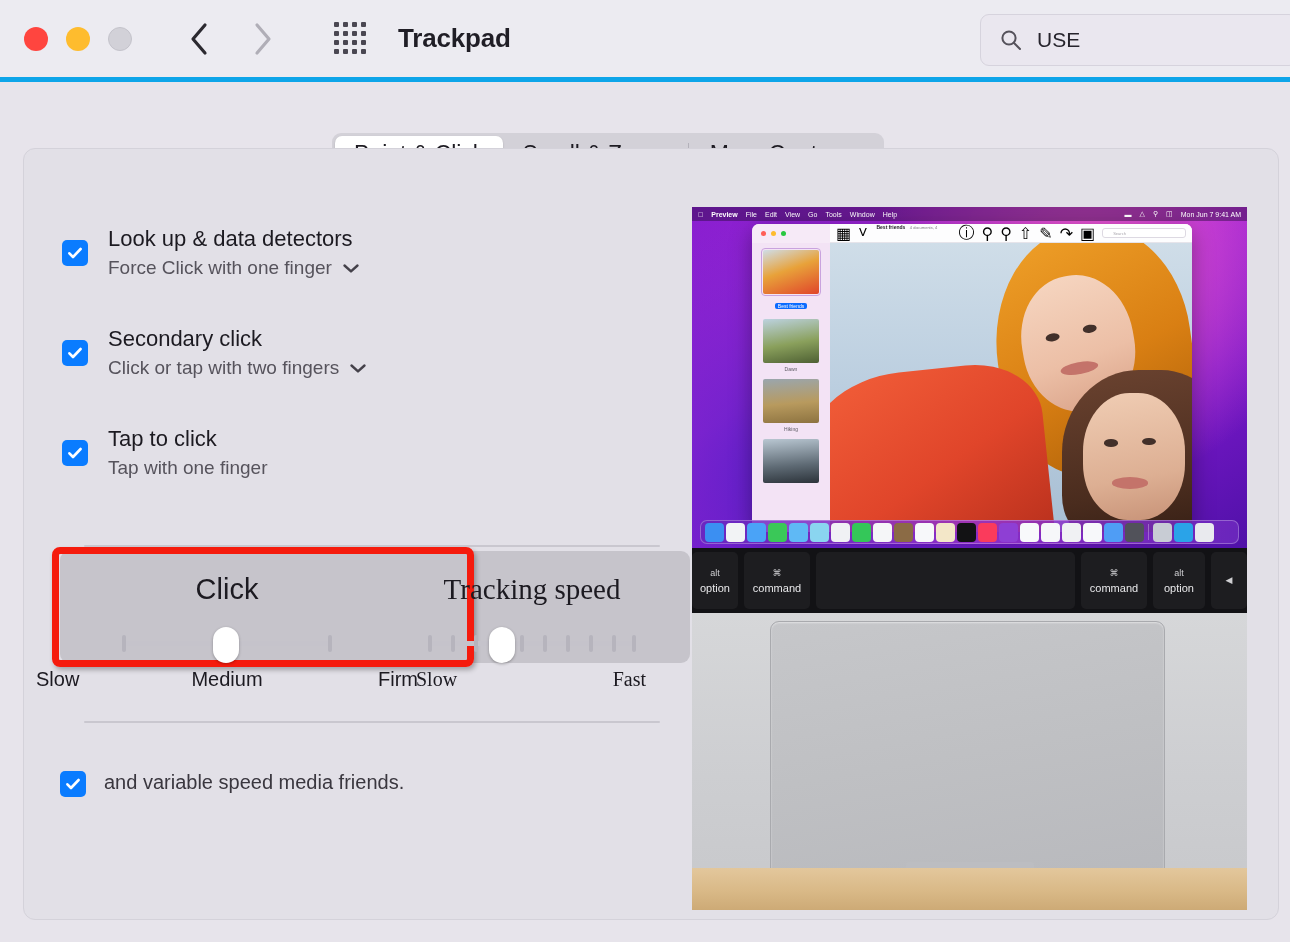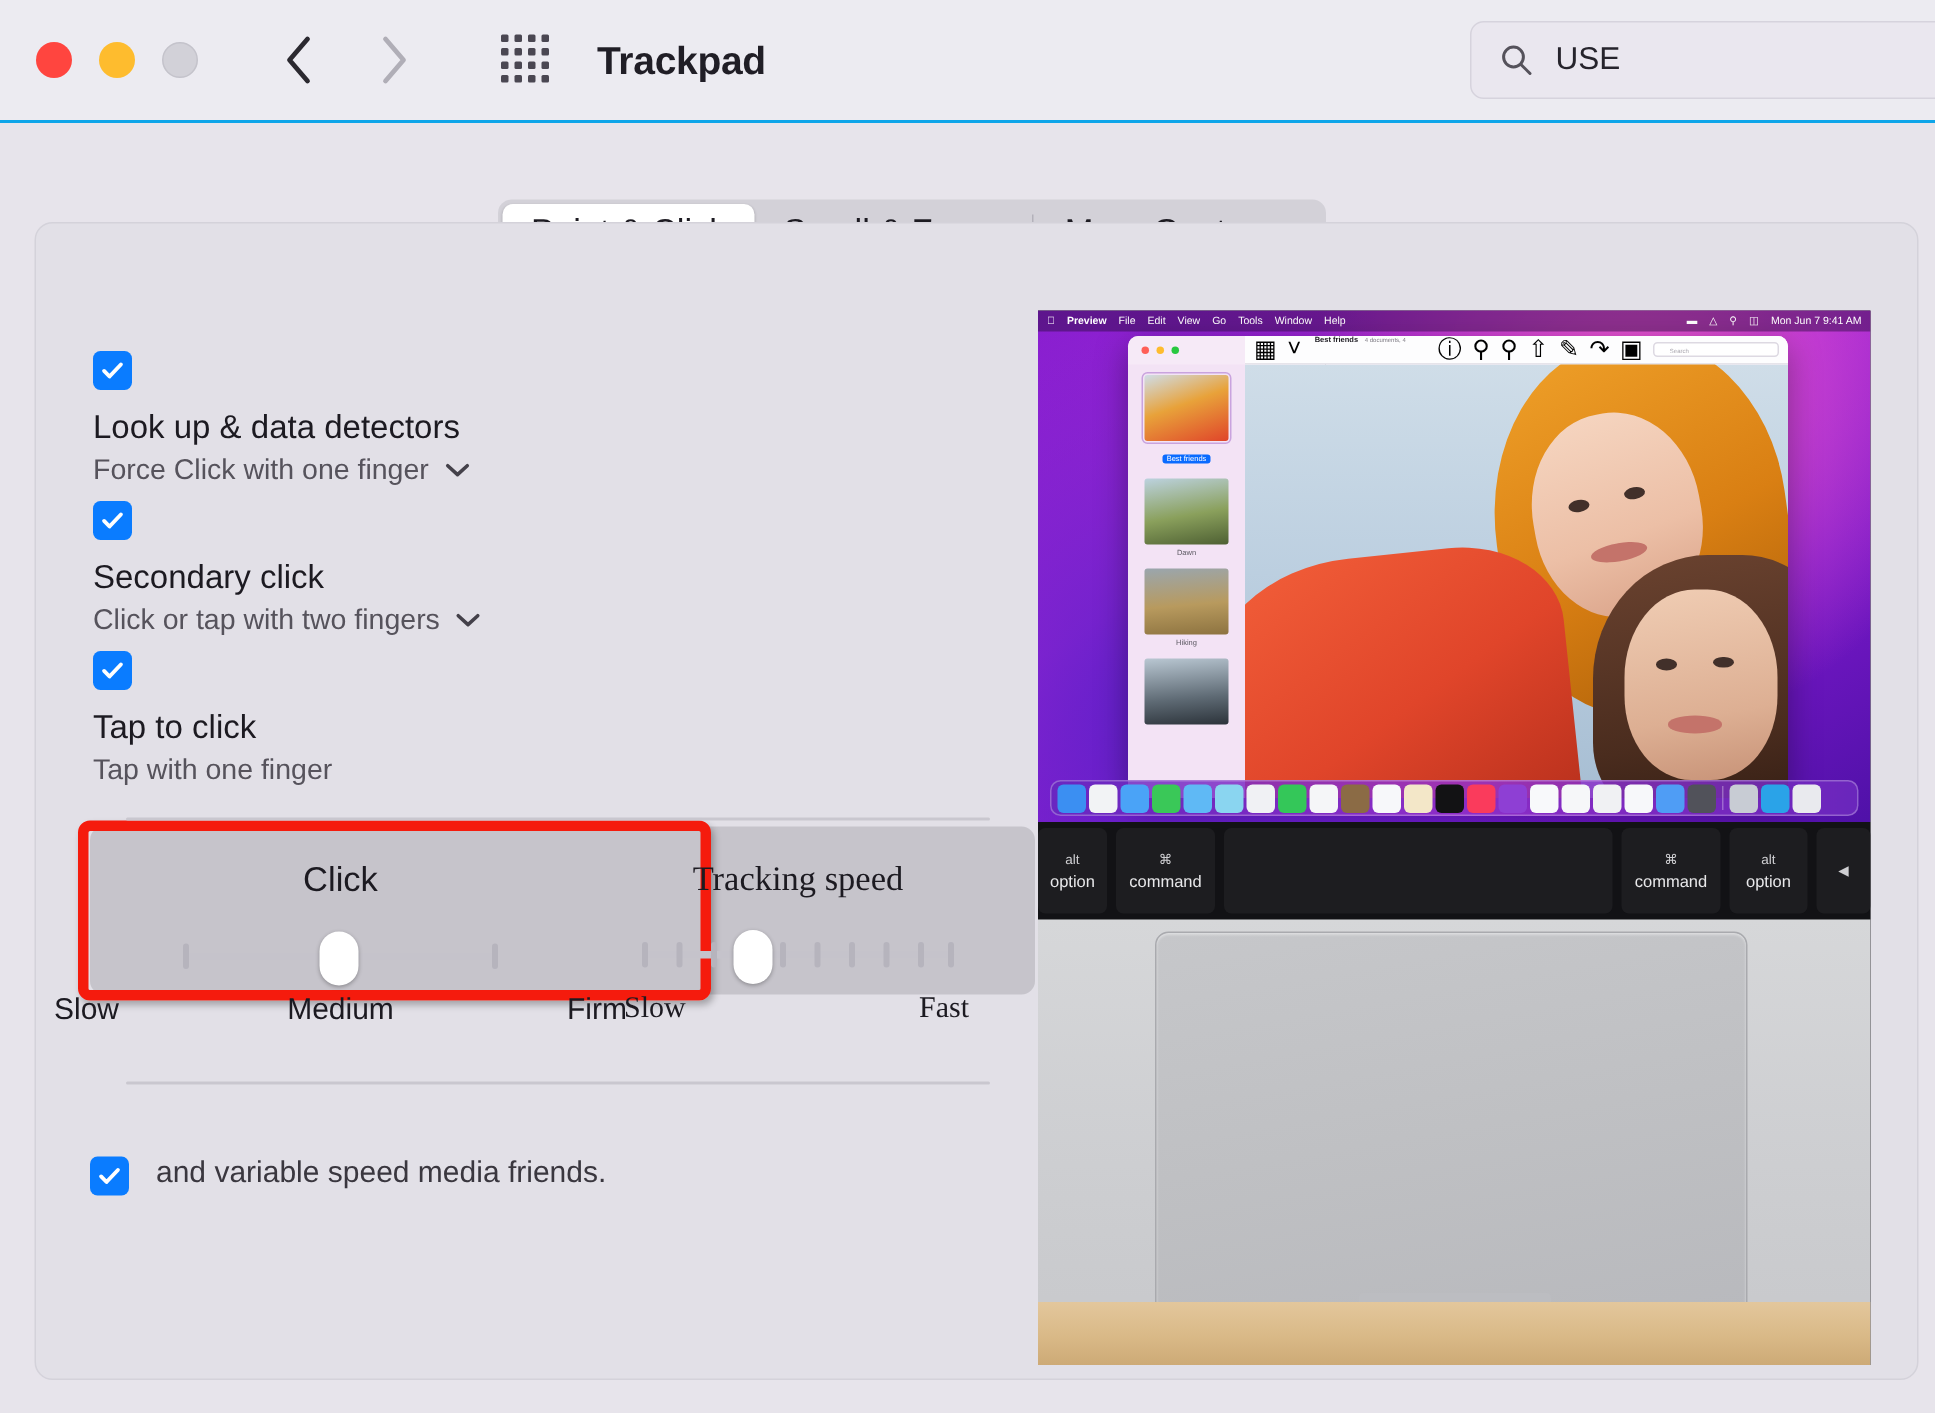--- a/index.html
+++ b/index.html
@@ -8,21 +8,21 @@
     font-family: "Liberation Sans", sans-serif;
     background: #e9e6ee;
     overflow: hidden;
   }
   .window { position: relative; width: 1290px; height: 942px; background: #e7e4eb; }
 
   
   .toolbar {
     position: absolute; top: 0; left: 0; width: 1290px; height: 82px;
     background: #ecebf1;
-    border-bottom: 2px solid #0ea5e9;
+    border-bottom: 5px solid #0ea5e9;
     display: flex; align-items: center;
   }
   .traffic { display: flex; gap: 18px; margin-left: 24px; }
   .light { width: 24px; height: 24px; border-radius: 50%; }
   .light.red { background: #ff453f; }
   .light.yellow { background: #febc2e; }
   .light.gray { background: #d2d1d8; border: 1px solid #c4c3cb; }
 
   .navarrows { display: flex; align-items: center; margin-left: 50px; gap: 30px; }
   .navarrow { width: 34px; height: 40px; display: flex; align-items: center; justify-content: center; }
@@ -65,21 +65,21 @@
 
   
   .contentbox {
     position: absolute; left: 23px; top: 148px; width: 1256px; height: 772px;
     background: #e2e0e7; border: 1px solid #d4d2da; border-radius: 12px;
   }
 
   
   .leftcol { position: absolute; left: 0; top: 0; width: 670px; height: 100%; }
 
-  .optrow { position: absolute; display: flex; flex-direction: column; }
+  .optrow { position: absolute; display: flex; }
   .optrow .cbcol { width: 46px; flex: 0 0 46px; display: flex; align-items: center; justify-content: flex-start; }
   .checkbox {
     width: 26px; height: 26px; border-radius: 5px; background: #0a7cff;
     display: flex; align-items: center; justify-content: center;
   }
   .optlabels { display: flex; flex-direction: column; justify-content: center; }
   .opttitle { font-size: 22px; color: #1c1a21; line-height: 30px; }
   .optsub {
     font-size: 19px; color: #56535c; line-height: 28px;
     display: flex; align-items: center; gap: 9px;
@@ -94,21 +94,21 @@
     position: absolute; left: 28px; top: 398px; width: 422px; height: 120px;
     border: 7px solid #f51b0d; border-radius: 8px;
     box-shadow: 2px 3px 5px rgba(0,0,0,.28);
     pointer-events: none;
   }
 
   .hr { position: absolute; left: 60px; width: 576px; height: 2px; background: #c9c7cf; border-radius: 1px; }
 
   
   .sliderblock { position: absolute; }
-  .sliderlabel { text-align: center; font-size: 23px; color: #1c1a21; }
+  .sliderlabel { text-align: center; font-size: 29px; color: #1c1a21; }
   .track { position: relative; height: 30px; margin-top: 22px; }
   .trackline { position: absolute; top: 13px; left: 0; right: 0; height: 5px; background: #c5c3cb; border-radius: 3px; }
   .tick { position: absolute; top: 7px; width: 4px; height: 17px; background: #b6b4bd; border-radius: 2px; }
   .thumb {
     position: absolute; top: -1px; width: 26px; height: 36px; background: #ffffff;
     border-radius: 13px; box-shadow: 0 1px 3px rgba(0,0,0,.3);
   }
   .endlabels { position: relative; margin-top: 10px; height: 28px; }
   .endlabels span { position: absolute; font-size: 20px; color: #1c1a21; white-space: nowrap; }
 

